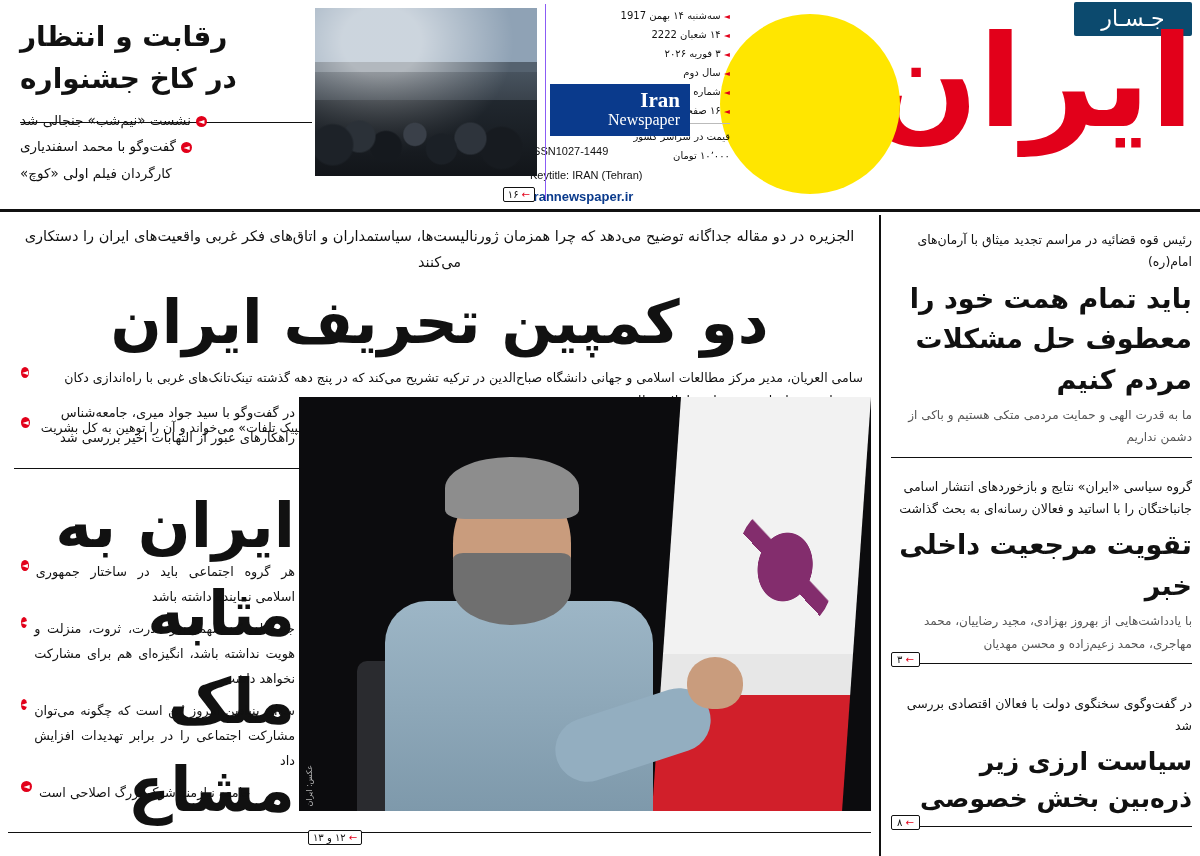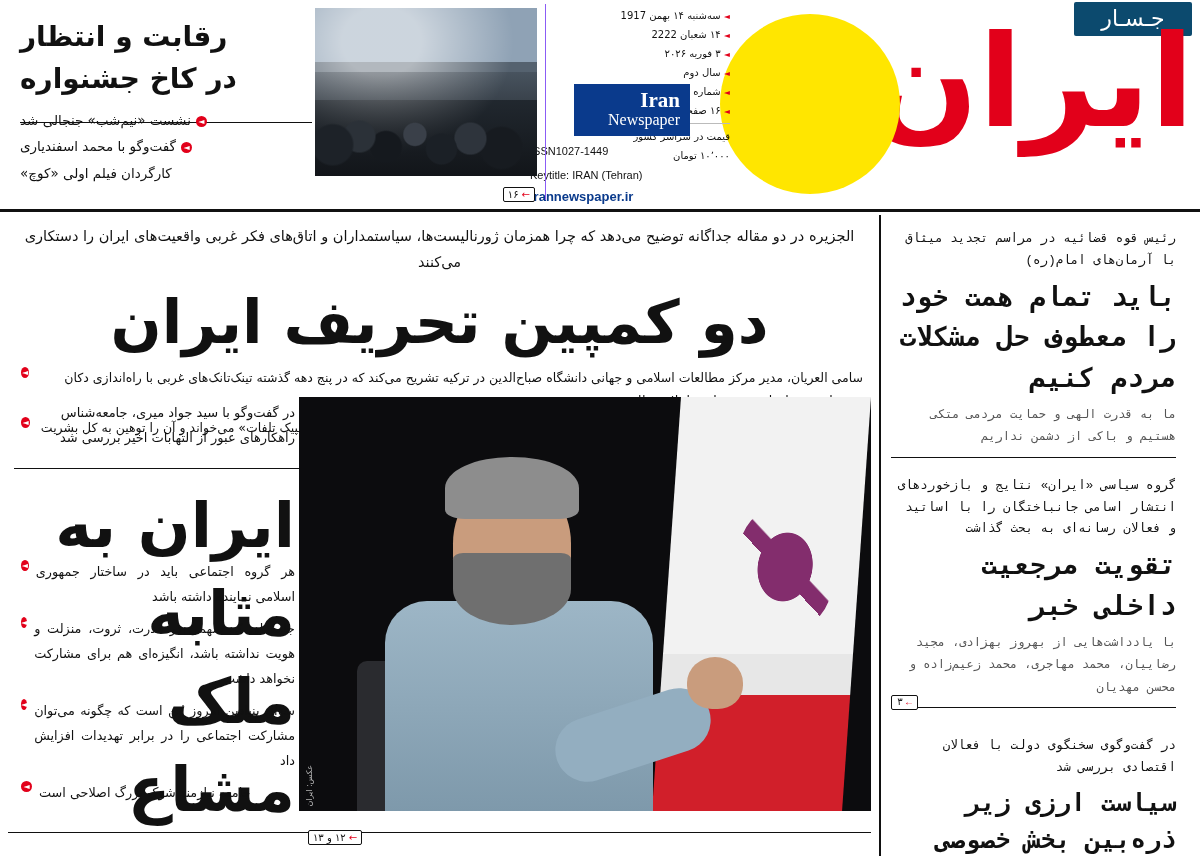--- a/index.html
+++ b/index.html
@@ -45,21 +45,21 @@
   }
   .mast-meta .row { white-space:nowrap; }
   .mast-meta .red { color:#e2001a; font-size:8px; }
   .mast-meta .divider { border-top:1px solid #bbb; margin:3px 0; }
   .mast-price { font-size:10px; }
 
   .mast-ennameblock {
     position:absolute; top:84px; right:510px; width:160px;
   }
   .en-badge {
-    background:#0a3a8c; color:#fff; width:116px; padding:5px 10px 7px 10px;
+    background:#0a3a8c; color:#fff; width:140px; padding:5px 10px 7px 10px;
     font-family:"Liberation Serif", serif;
   }
   .en-badge .l1 { font-size:21px; font-weight:bold; line-height:1.05; }
   .en-badge .l2 { font-size:16px; line-height:1.15; }
   .issn { font-size:11px; color:#111; margin-top:7px; line-height:1.5;
           font-family:"Liberation Sans", sans-serif; direction:ltr; text-align:left;}
   .site { color:#0a3a8c; font-size:13px; font-weight:bold; margin-top:6px;
           font-family:"Liberation Sans", sans-serif; direction:ltr; text-align:left;}
 
   
@@ -112,21 +112,21 @@
   }
   .pagenum .arrow { color:#e2001a; font-size:10px; }
   .ts-pagenum { position:absolute; bottom:-2px; right:10px; }
 
   
   .content { position:absolute; top:215px; left:0; width:1200px; height:641px; }
 
   
   .col-right {
     position:absolute; top:0; right:0; width:320px; height:641px;
-    border-left:1px solid #111; padding:6px 24px 0 10px;font-family:Liberation Mono, monospace;
+    border-left:1px solid #111; padding:6px 8px 0 10px;
   }
   .sb-item { padding:8px 0 10px 0; }
   .sb-kicker { font-size:12.5px; line-height:1.75; text-align:right; color:#111; }
   .sb-head { font-size:27px; font-weight:bold; line-height:1.5; text-align:right; margin:6px 0 4px; }
   .sb-head.small { font-size:25px; }
   .sb-sub { font-size:12px; line-height:1.85; color:#555; text-align:right; }
   .sb-rule { border-top:1px solid #111; margin-top:8px; }
   .sb-pn { text-align:left; margin-top:-8px; }
   .sb-pn .pagenum { position:relative; top:-8px; background:#fff; padding:0 5px; }
 

